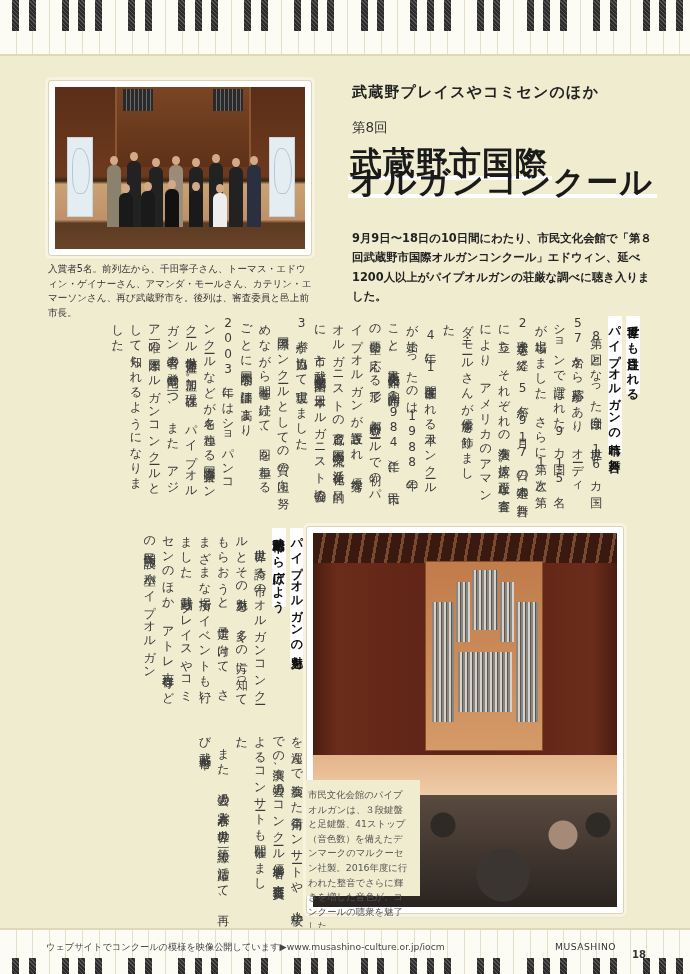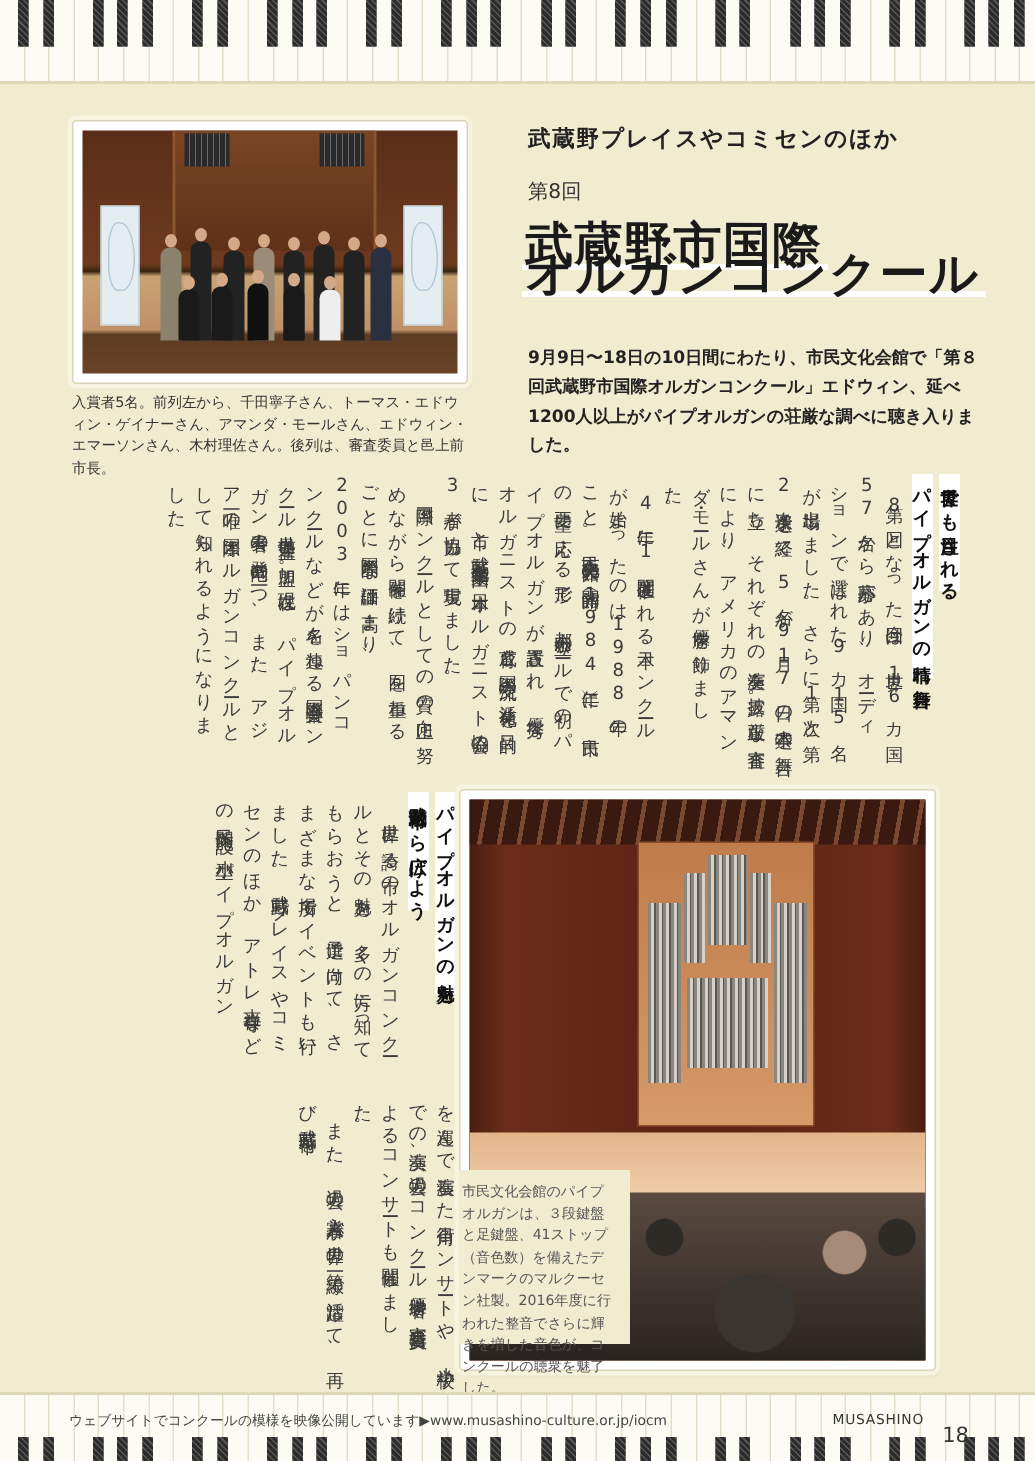--- a/index.html
+++ b/index.html
@@ -103,21 +103,21 @@
       position:absolute; left:308px; top:788px; width:100px;
       font-size:9.4px; line-height:14.6px; color:#eee8d8;
       background:rgba(240,236,208,0);
     }
     .caption2-bg { position:absolute; left:306px; top:780px; width:114px; height:116px; background:#f0ecd0; }
     .caption2 { color:#555; }
 
     
     .footer-text { position:absolute; left:46px; top:941px; font-size:9.2px; color:#444; }
     .footer-right { position:absolute; right:60px; top:941px; font-size:9.2px; color:#333; letter-spacing:0.5px; }
-    .page-num { position:absolute; right:44px; top:949px; font-size:14px; color:#333; }
+    .page-num { position:absolute; right:44px; top:949px; font-size:10px; color:#333;font-weight:bold; }
   </style>
 </head>
 <body>
 
 <div class="keyboard top">
   <div class="white-keys" id="wk-top">
       <div class="white-key"></div>
       <div class="white-key"></div>
       <div class="white-key"></div>
       <div class="white-key"></div>
@@ -210,21 +210,21 @@
       <div class="person" style="left:122px;height:60px"></div>
       <div class="person" style="left:140px;height:62px;background:#2a3040"></div>
       <div class="person" style="left:12px;height:34px;background:#1a1a1a"></div>
       <div class="person" style="left:34px;height:36px;background:#1a1a1a"></div>
       <div class="person" style="left:58px;height:38px;background:#111"></div>
       <div class="person" style="left:82px;height:36px;background:#1a1a1a"></div>
       <div class="person" style="left:106px;height:34px;background:#eee"></div>
     </div>
   </div>
 </div>
-<div class="caption1">入賞者5名。前列左から、千田寧子さん、トーマス・エドウィン・ゲイナーさん、アマンダ・モールさん、エドウィン・エマーソンさん、木村理佐さん。後列は、審査委員と邑上前市長。</div>
+<div class="caption1">入賞者5名。前列左から、千田寧子さん、トーマス・エドウィン・ゲイナーさん、アマンダ・モールさん、カテリン・エマーソンさん、再び武蔵野市を。後列は、審査委員と邑上前市長。</div>
 
 <div class="kicker">武蔵野プレイスやコミセンのほか</div>
 <div class="edition">第8回</div>
 <div class="title-line l1"><span class="hl">武蔵野市国際</span></div>
 <div class="title-line l2"><span class="hl">オルガンコンクール</span></div>
 <div class="lead">9月9日〜18日の10日間にわたり、市民文化会館で「第８回武蔵野市国際オルガンコンクール」エドウィン、延べ1200人以上がパイプオルガンの荘厳な調べに聴き入りました。</div>
 
 <div class="vblock upper">
   <span class="sub">世界でも注目される</span><br>
   <span class="sub">パイプオルガンの晴れ舞台</span>

